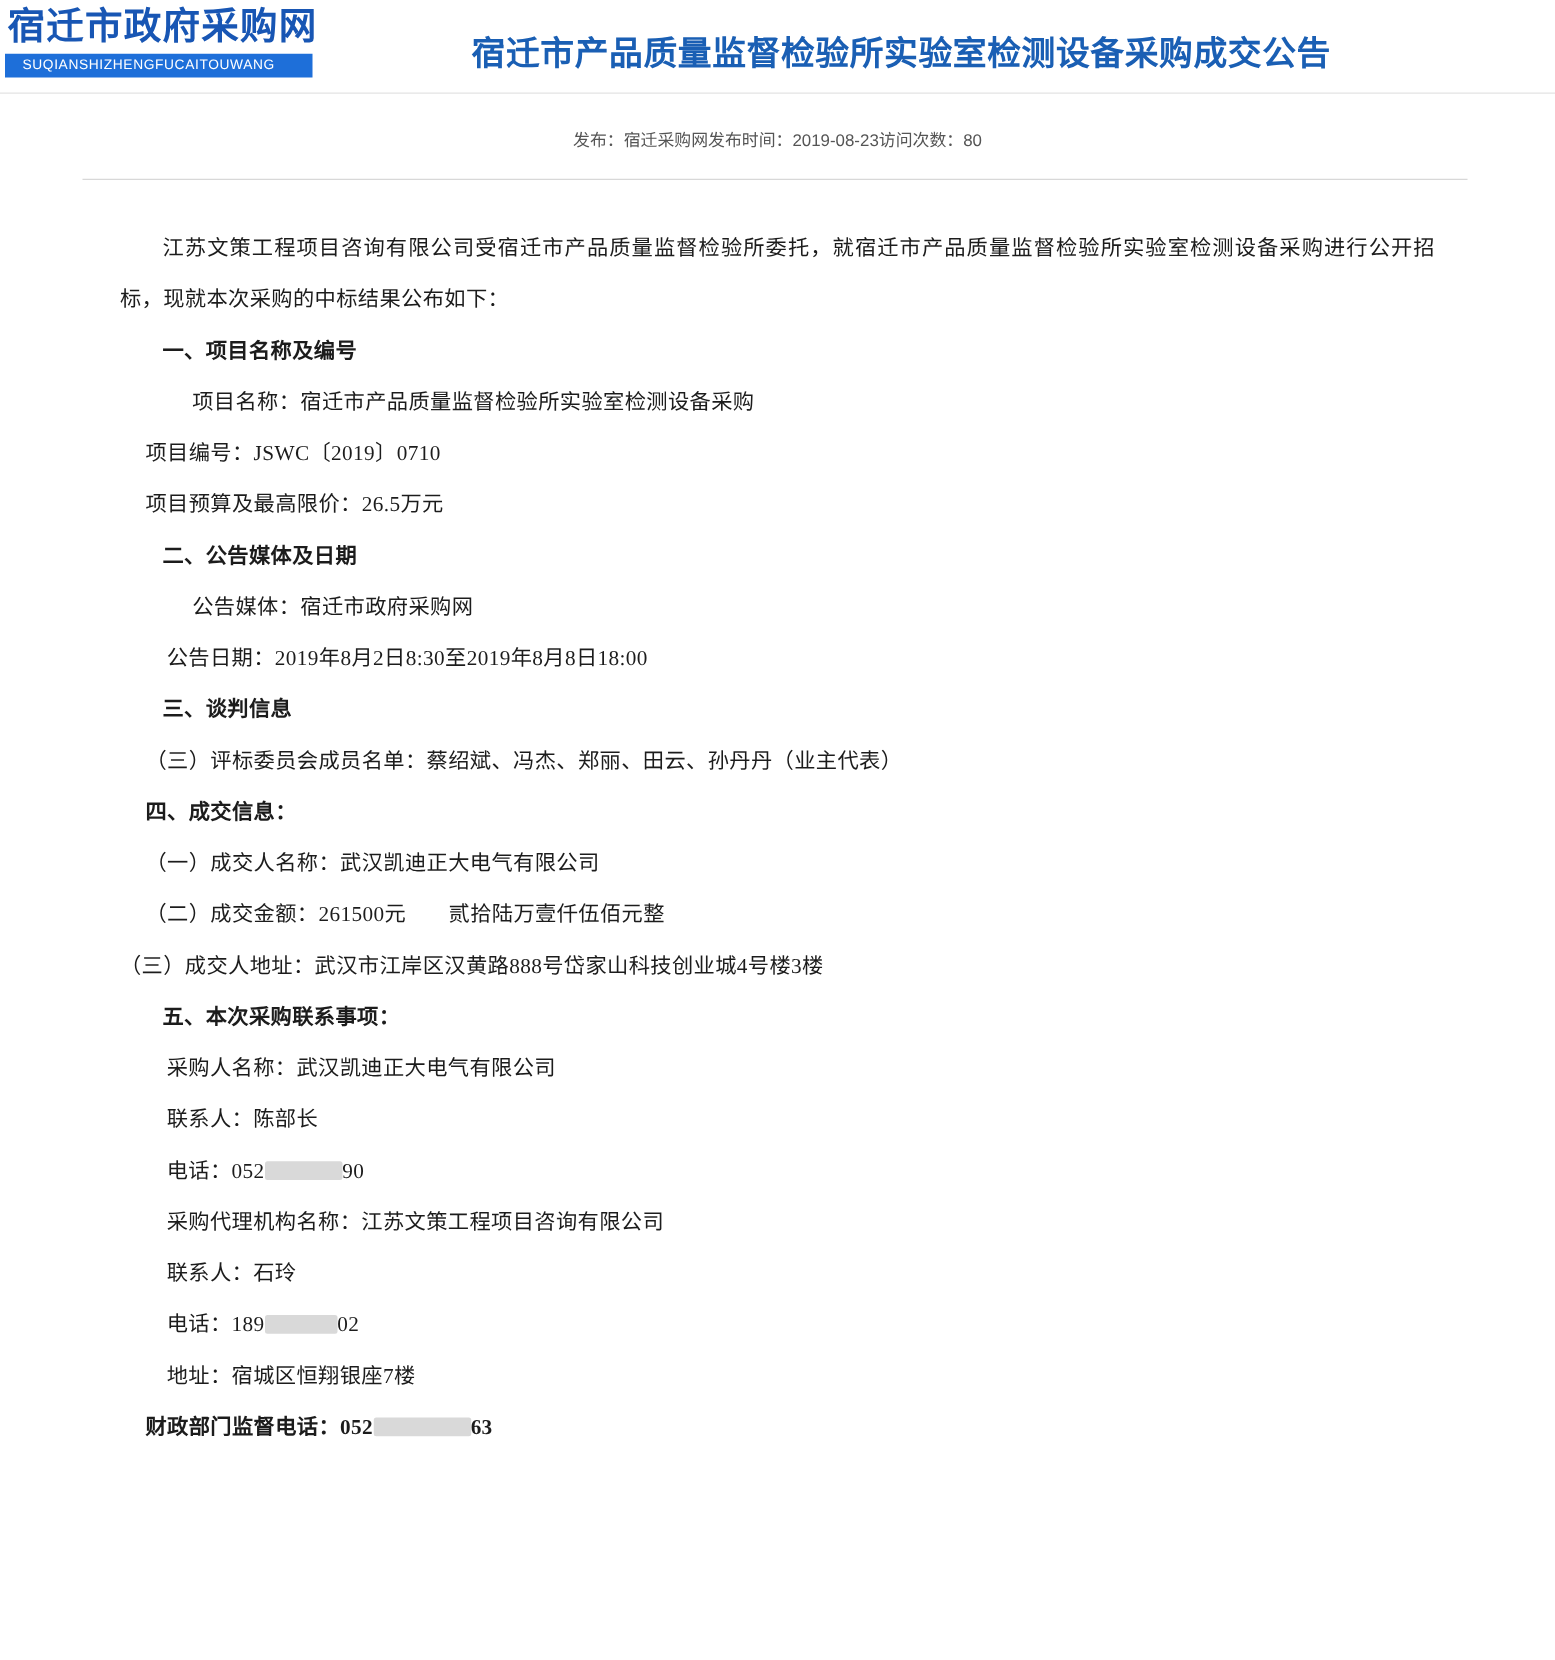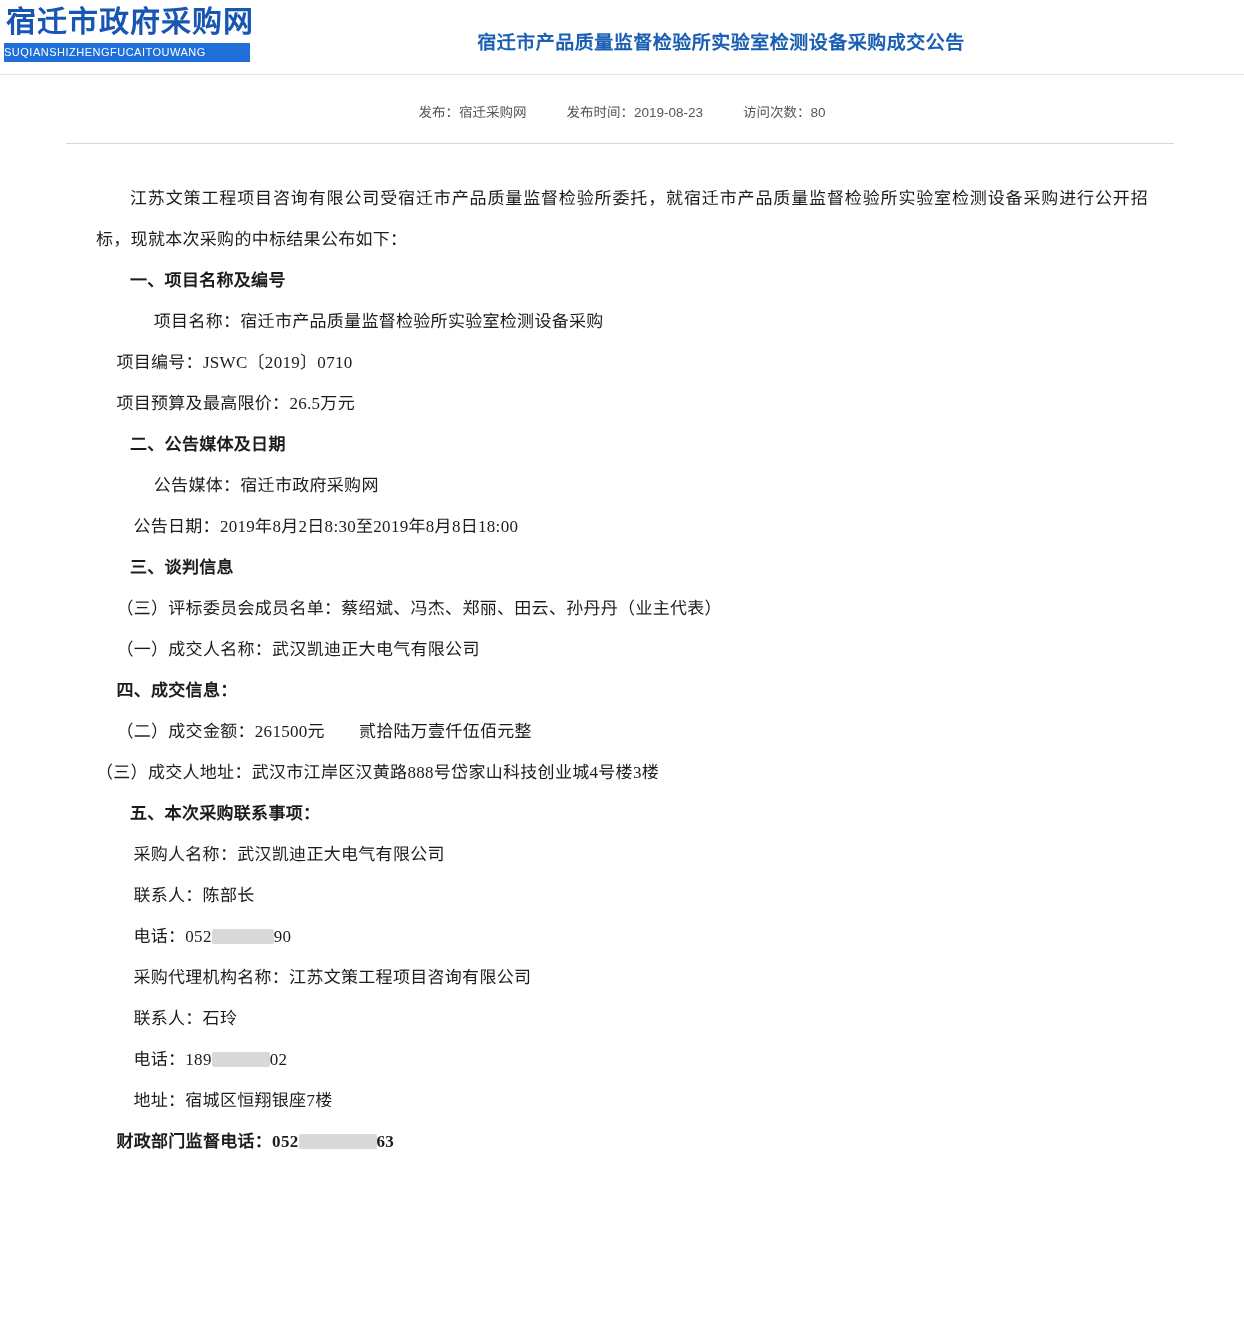--- a/index.html
+++ b/index.html
@@ -42,42 +42,41 @@
     padding: 4px 0 0 6px;
     white-space: nowrap;
   }
   .logo-sub {
     margin: 3px 0 0 4px;
     background: #1e6fd9;
     color: #ffffff;
     font-family: "Liberation Sans", "DejaVu Sans", sans-serif;
     font-size: 11px;
     letter-spacing: 0.5px;
-    padding: 3px 4px 3px 0;
+    padding: 3px 4px 3px 14px;
     width: 246px;
     box-sizing: border-box;
     line-height: 13px;
   }
   .header-title {
     flex: 1 1 auto;
     text-align: center;
     font-family: "Liberation Sans", "DejaVu Sans", sans-serif;
     font-weight: bold;
-    font-size: 19px;
+    font-size: 27px;
     color: #1a5fb4;
     line-height: 30px;
     padding: 28px 60px 0 0;
     letter-spacing: 0.5px;
   }
   
   .meta-bar {
     display: flex;
     justify-content: center;
     align-items: flex-start;
-    gap: 40px;
     font-family: "Liberation Sans", "DejaVu Sans", sans-serif;
     font-size: 13.5px;
     color: #555;
     padding: 26px 0 22px 0;
   }
   .meta-item { white-space: nowrap; }
   .meta-sep {
     height: 1px;
     background: #d8d8d8;
     margin: 0 70px 0 66px;
@@ -139,22 +138,22 @@
   <p class="p i1">项目编号：JSWC〔2019〕0710</p>
   <p class="p i1">项目预算及最高限价：26.5万元</p>
 
   <p class="p bold">二、公告媒体及日期</p>
   <p class="p i3">公告媒体：宿迁市政府采购网</p>
   <p class="p i2">公告日期：2019年8月2日8:30至2019年8月8日18:00</p>
 
   <p class="p bold">三、谈判信息</p>
   <p class="p i1">（三）评标委员会成员名单：蔡绍斌、冯杰、郑丽、田云、孙丹丹（业主代表）</p>
 
+  <p class="p bold flush" style="text-indent:1.2em;">四、成交信息：</p>
   <p class="p i1">（一）成交人名称：武汉凯迪正大电气有限公司</p>
-  <p class="p bold flush" style="text-indent:1.2em;">四、成交信息：</p>
   <p class="p i1"><span>（二）成交金额：261500元</span><span class="sp-gap"></span><span>贰拾陆万壹仟伍佰元整</span></p>
   <p class="p flush">（三）成交人地址：武汉市江岸区汉黄路888号岱家山科技创业城4号楼3楼</p>
 
   <p class="p bold">五、本次采购联系事项：</p>
   <p class="p i2">采购人名称：武汉凯迪正大电气有限公司</p>
   <p class="p i2">联系人：陈部长</p>
   <p class="p i2"><span>电话：052</span><span class="blank b-md"></span><span>90</span></p>
   <p class="p i2">采购代理机构名称：江苏文策工程项目咨询有限公司</p>
   <p class="p i2">联系人：石玲</p>
   <p class="p i2"><span>电话：189</span><span class="blank b-sm"></span><span>02</span></p>

